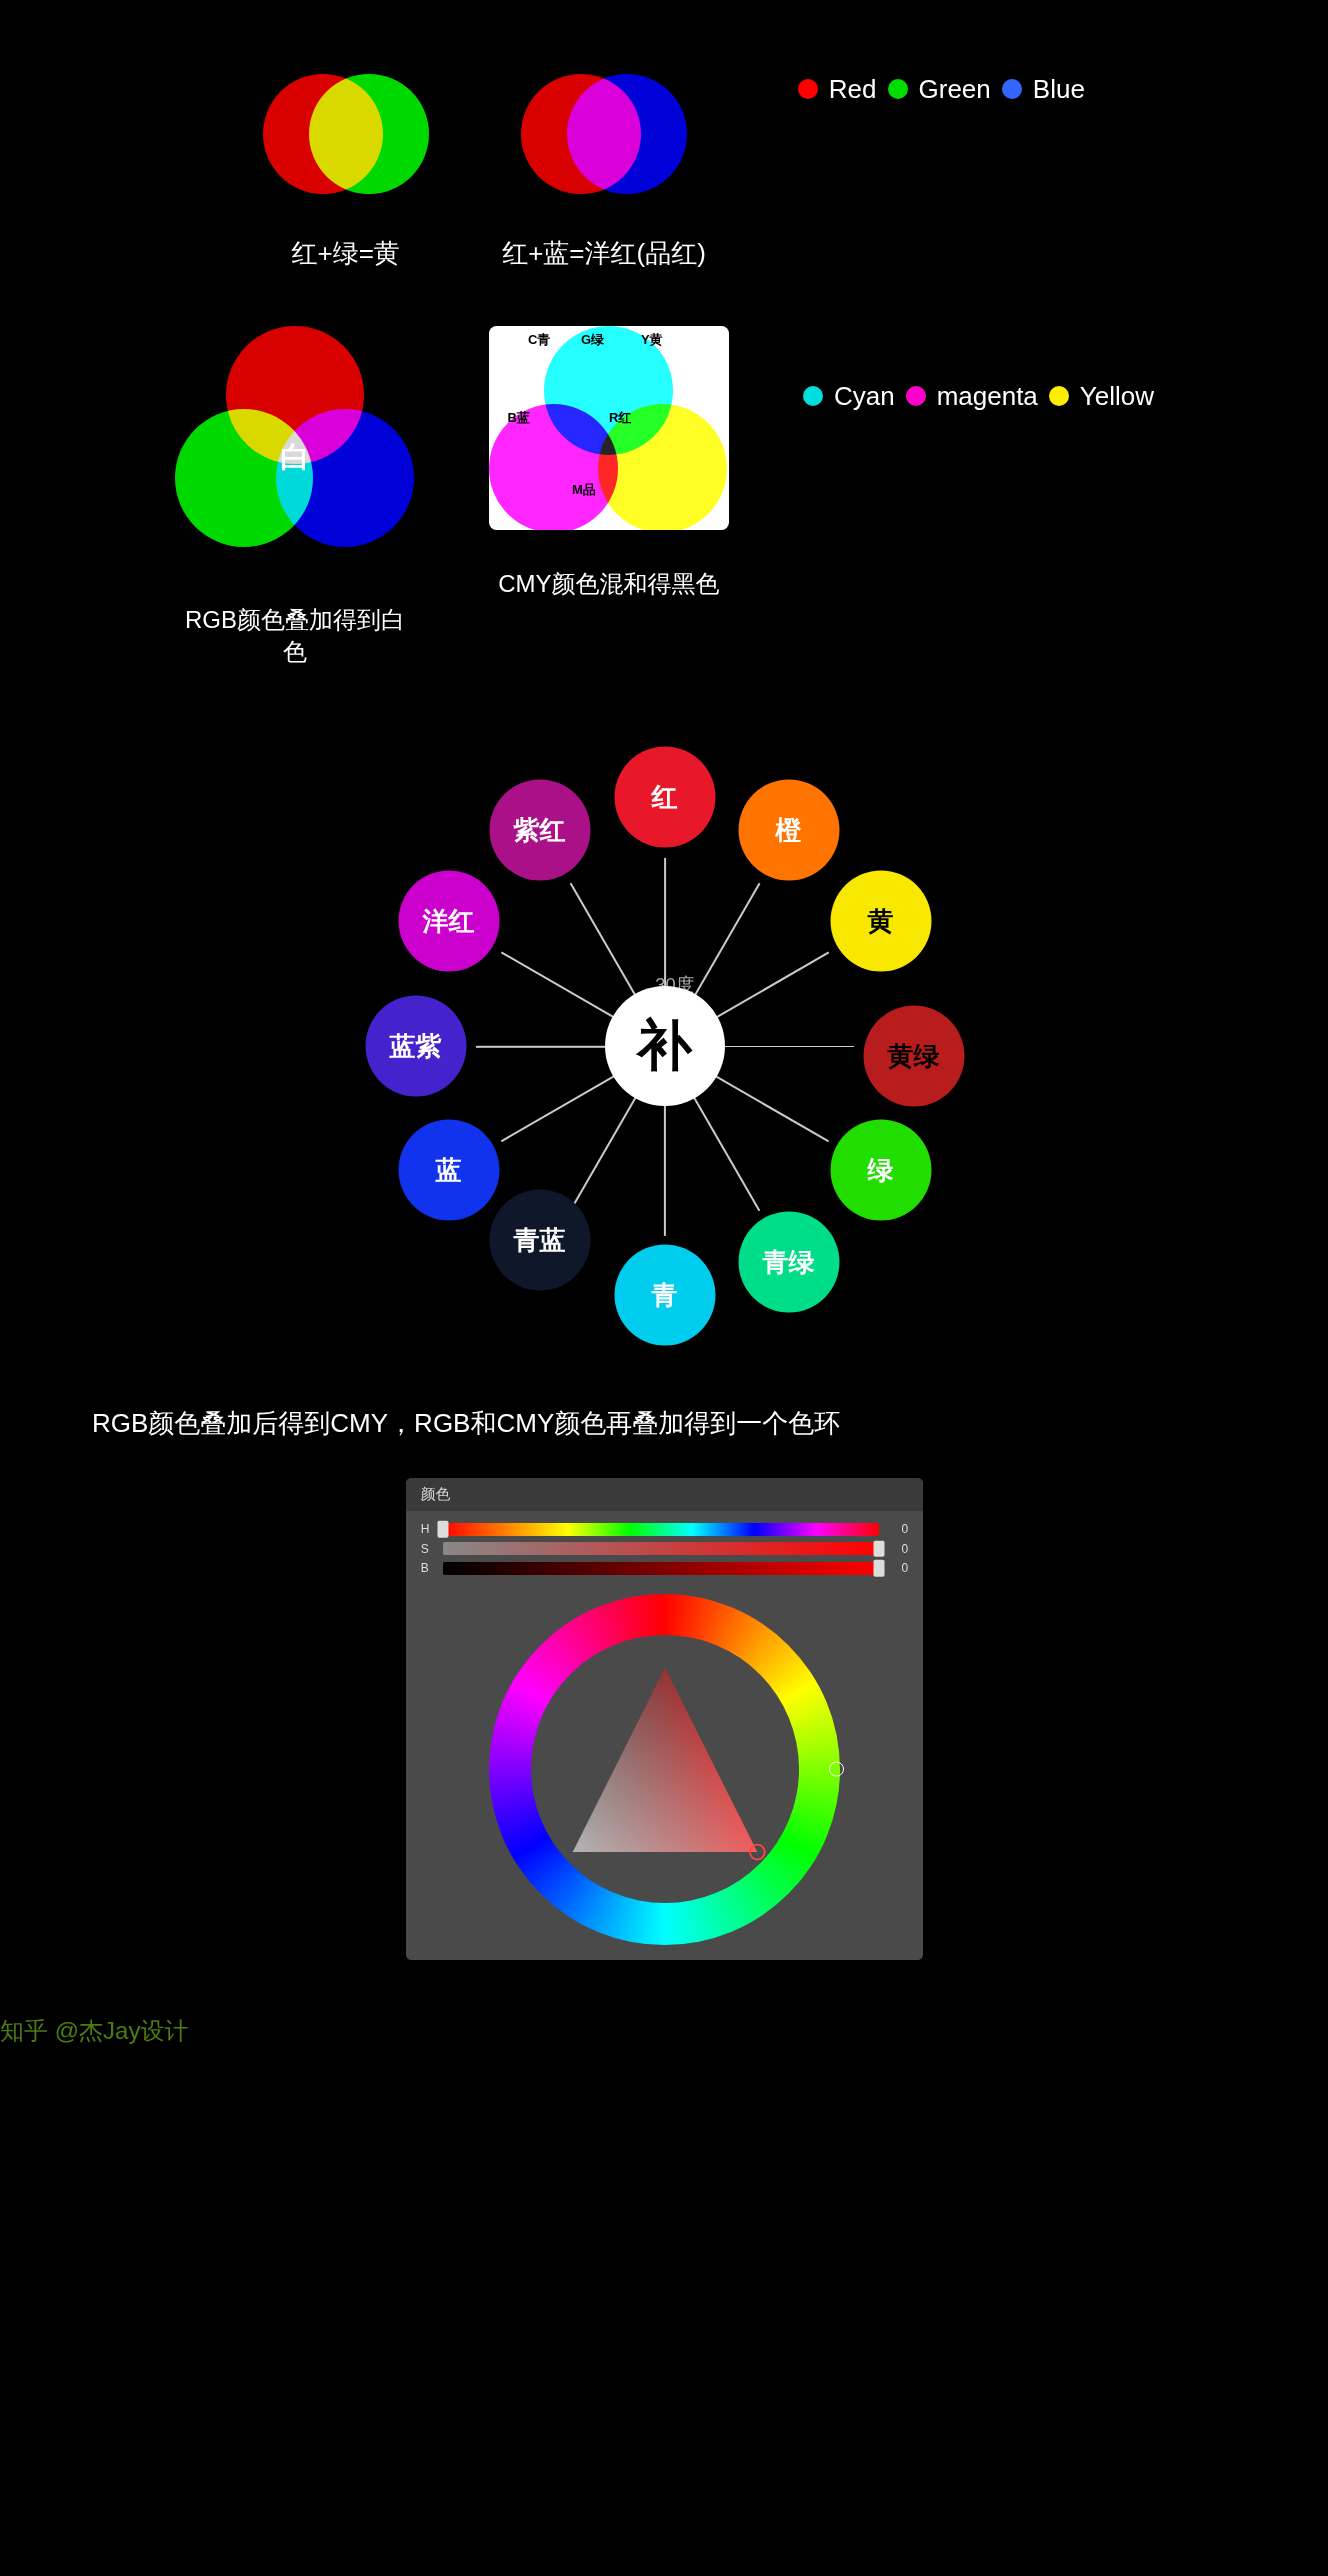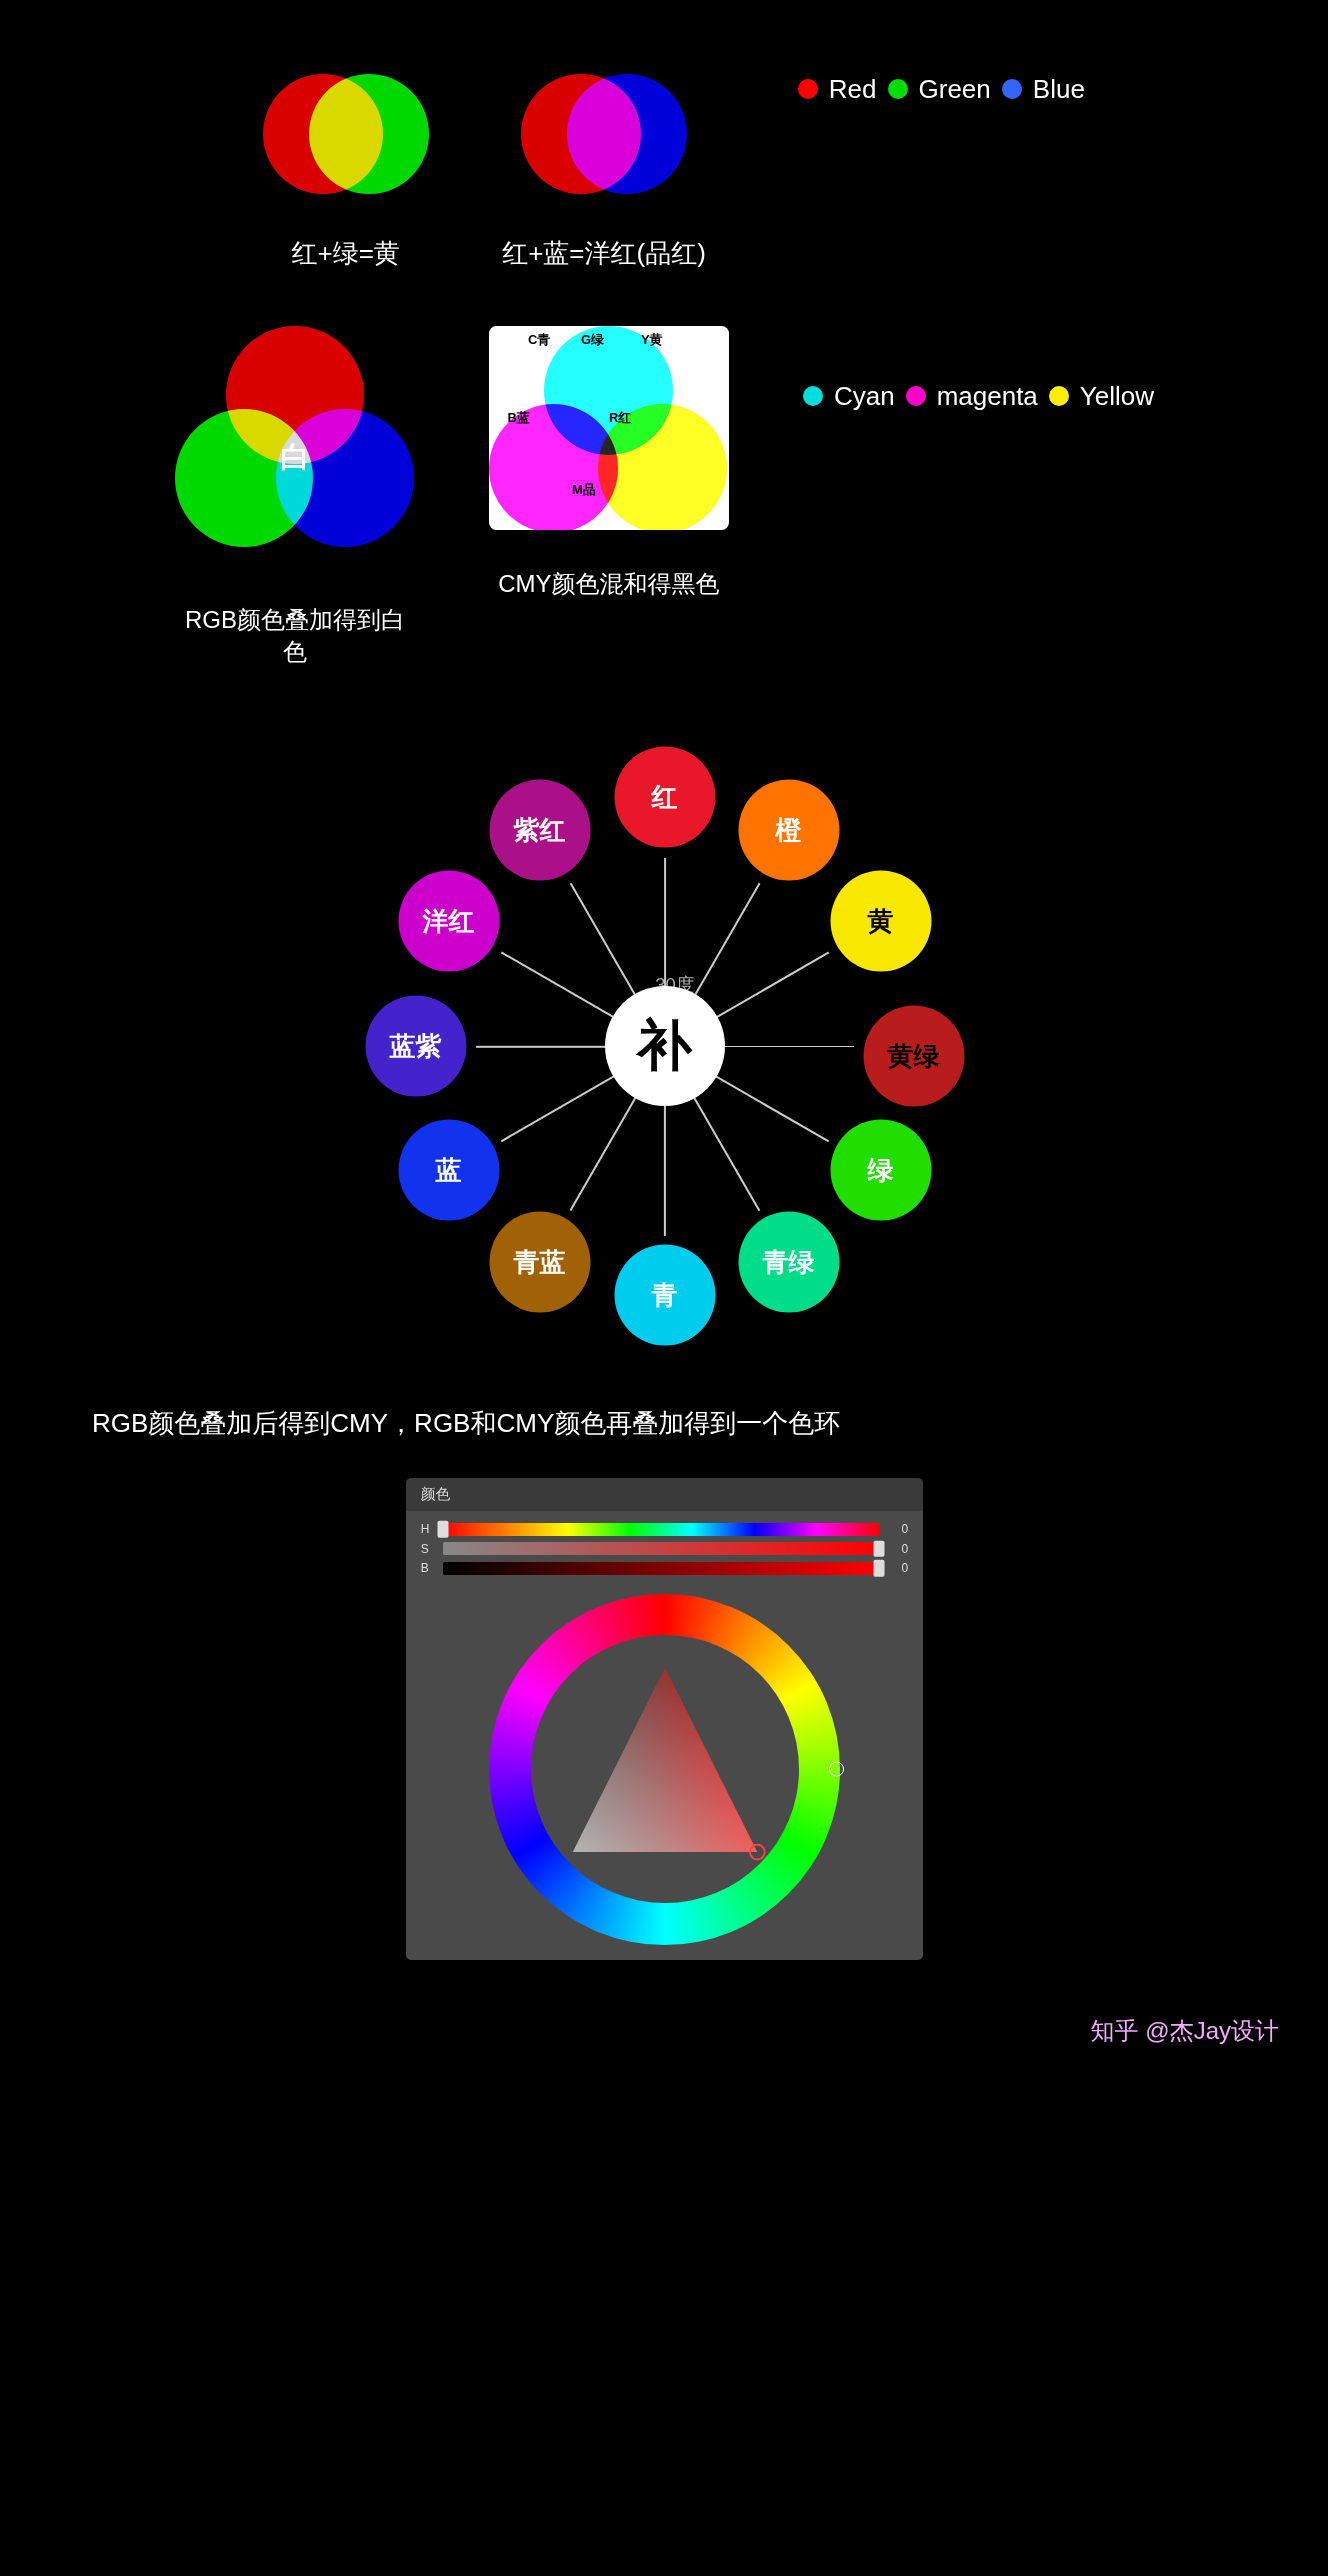--- a/index.html
+++ b/index.html
@@ -275,25 +275,24 @@
       left: 50%; top: 50%;
       transform: translate(-50%, -50%);
       width: 268px; height: 268px;
       border-radius: 50%;
       background: #4a4a4a;
       display: flex; align-items: center; justify-content: center;
     }
 
     
     .footer {
-      text-align: right;
       padding-right: 50px;
       padding-bottom: 37px;
       font-size: 24px;
-      color: #f0abfc;
+      color: #4d7c0f;
     }
 
     
     .spoke-line {
       position: absolute;
       left: 50%; top: 50%;
       height: 1.8px;
       background: #ccc;
       transform-origin: left center;
       z-index: 1;
@@ -399,21 +398,21 @@
       <div class="wheel-node dark-text" style="left: 539px; top: 198px; background: rgb(248, 232, 0);">黄</div>
       <div class="spoke-line" style="width: 189px; transform: rotate(0deg);"></div>
       <div class="wheel-node dark-text" style="left: 572px; top: 333px; background: #b91c1c;">黄绿</div>
       <div class="spoke-line" style="width: 189px; transform: rotate(30deg);"></div>
       <div class="wheel-node" style="left: 539px; top: 447px; background: rgb(34, 221, 0);">绿</div>
       <div class="spoke-line" style="width: 189px; transform: rotate(60deg);"></div>
       <div class="wheel-node" style="left: 447px; top: 539px; background: rgb(0, 221, 136);">青绿</div>
       <div class="spoke-line" style="width: 189px; transform: rotate(90deg);"></div>
       <div class="wheel-node" style="left: 323px; top: 572px; background: rgb(0, 204, 238);">青</div>
       <div class="spoke-line" style="width: 189px; transform: rotate(120deg);"></div>
-      <div class="wheel-node" style="left: 198px; top: 539px; background: #a16207;">青蓝</div>
+      <div class="wheel-node" style="left: 198px; top: 517px; background: #0f172a;">青蓝</div>
       <div class="spoke-line" style="width: 189px; transform: rotate(150deg);"></div>
       <div class="wheel-node" style="left: 107px; top: 447px; background: rgb(17, 51, 238);">蓝</div>
       <div class="spoke-line" style="width: 189px; transform: rotate(-180deg);"></div>
       <div class="wheel-node" style="left: 74px; top: 323px; background: rgb(68, 34, 204);">蓝紫</div>
       <div class="spoke-line" style="width: 189px; transform: rotate(-150deg);"></div>
       <div class="wheel-node" style="left: 107px; top: 198px; background: rgb(204, 0, 204);">洋红</div>
       <div class="spoke-line" style="width: 189px; transform: rotate(-120deg);"></div>
       <div class="wheel-node" style="left: 198px; top: 107px; background: rgb(170, 17, 136);">紫红</div>
     </div>
 </div>

